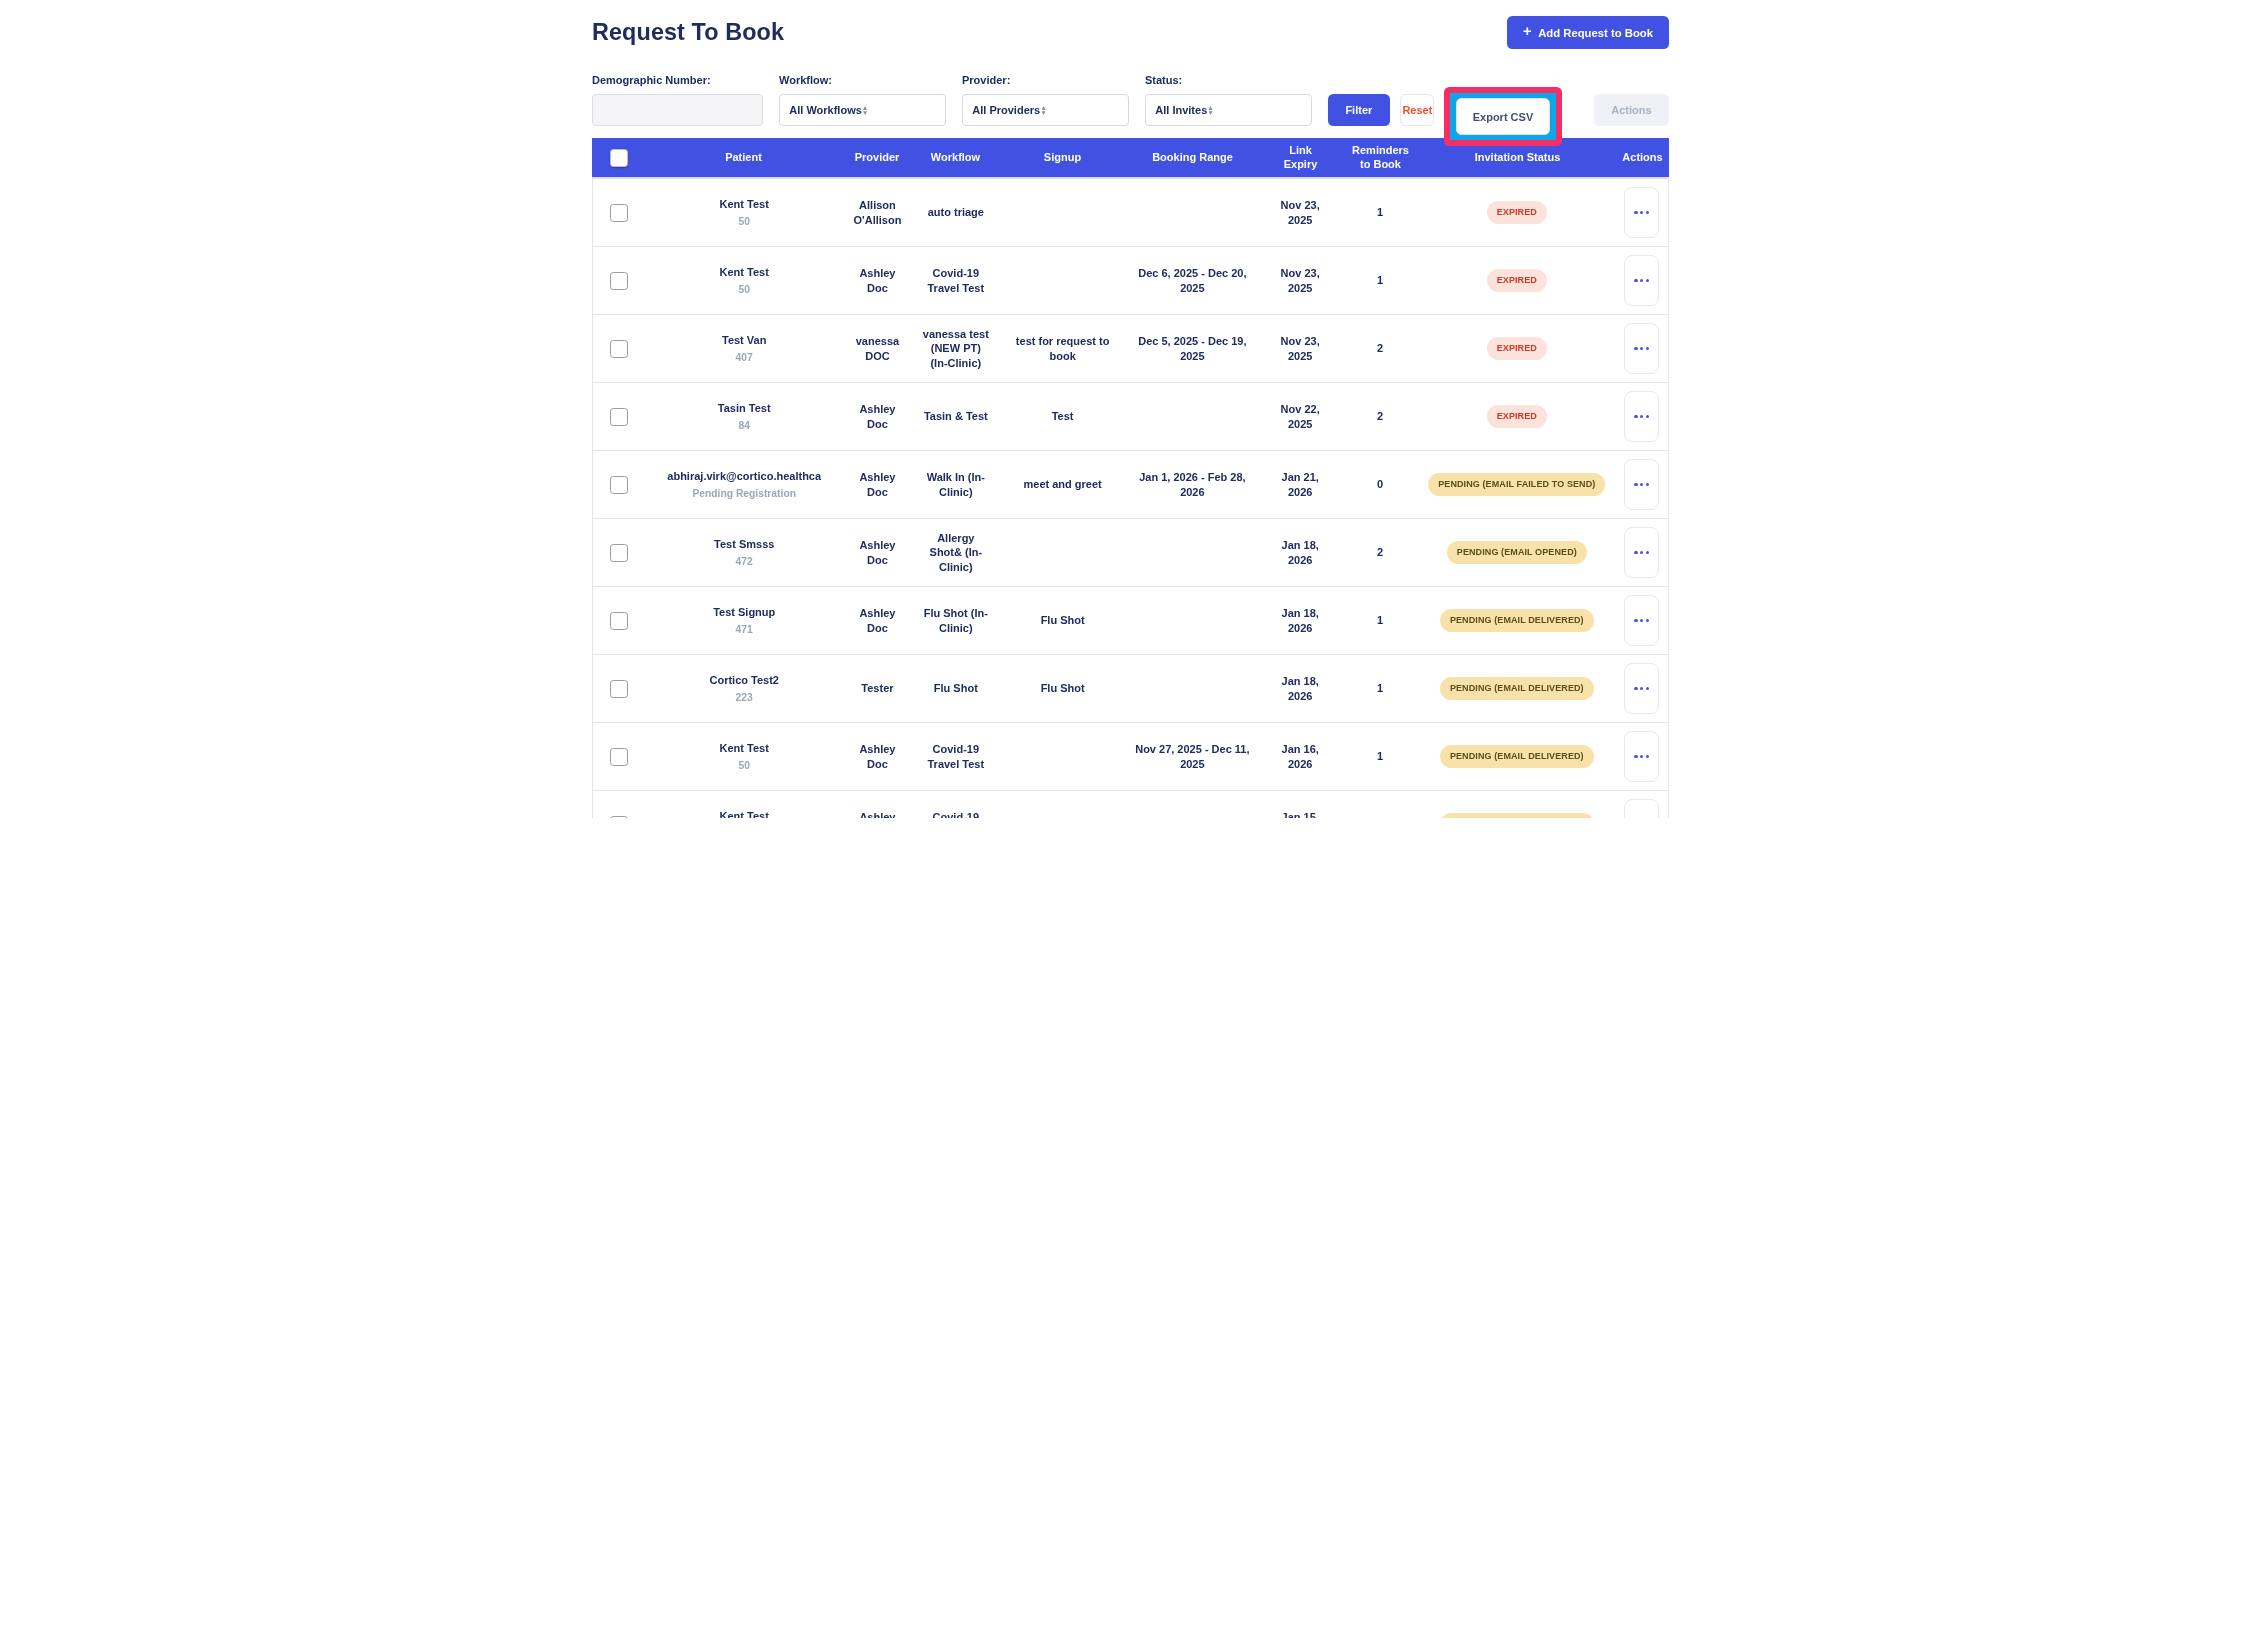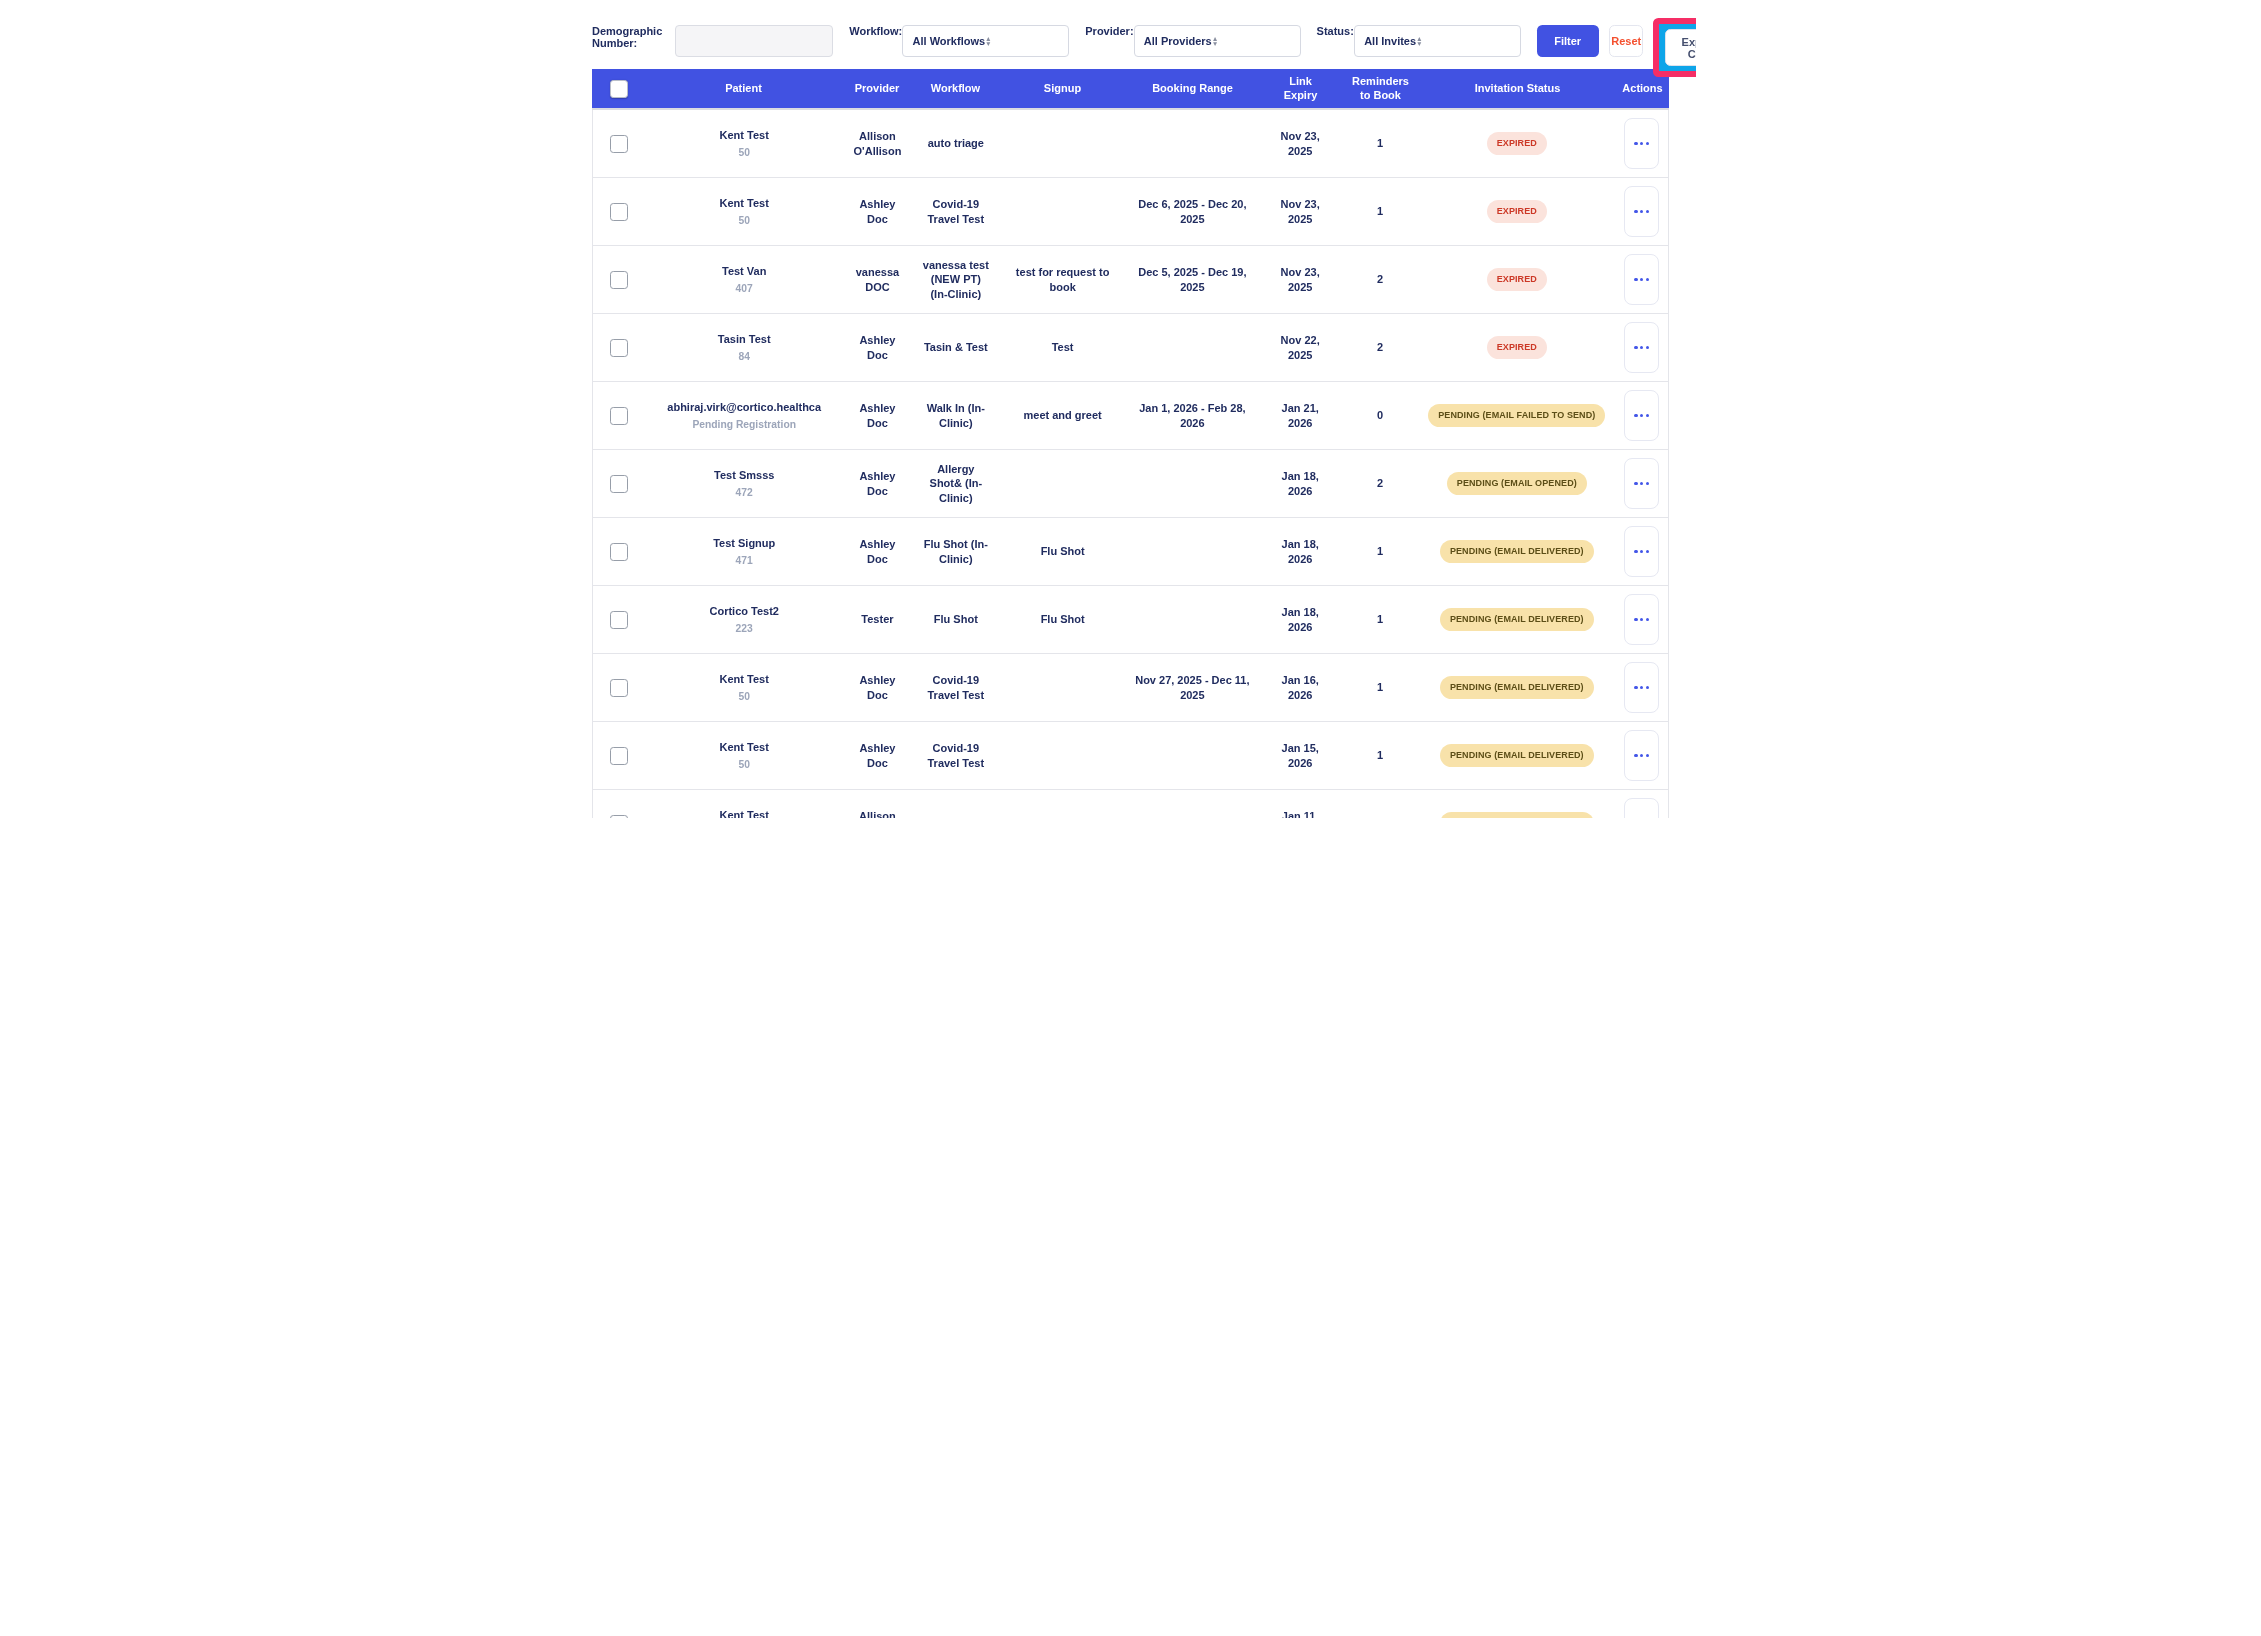--- a/index.html
+++ b/index.html
@@ -20,21 +20,21 @@
   
   .topbar{display:flex;align-items:center;justify-content:space-between;padding-top:16px}
   .page-title{font-size:23.4px;font-weight:700;letter-spacing:0.1px;color:var(--navy)}
   .btn{border:none;cursor:pointer;font-family:inherit;font-weight:600;border-radius:5.3px;display:inline-flex;align-items:center;justify-content:center}
   .btn-primary{background:var(--accent);color:#fff}
   .add-btn{height:33px;padding:0 16px;font-size:11.3px;gap:6.7px}
   .add-btn .plus{font-size:14.7px;font-weight:700;line-height:1;position:relative;top:-0.7px}
 
   
   .filters{display:flex;align-items:flex-end;margin-top:25px}
-  .fgroup{display:flex;flex-direction:row;margin-right:16px}
+  .fgroup{display:flex;flex-direction:column;margin-right:16px}
   .flabel{font-size:11px;font-weight:700;color:var(--navy);margin-bottom:8px}
   .text-input{
     width:171px;height:32px;background:#F5F5F7;border:0.7px solid #DBDDE4;border-radius:4px;
     font-family:inherit;font-size:10.7px;color:var(--navy);padding:0 9.3px;outline:none;
   }
   .select{
     width:167px;height:32px;background:#fff;border:0.7px solid #D6D9E2;border-radius:4px;
     display:flex;align-items:center;justify-content:flex-start;padding:0 9.3px;cursor:pointer;
   }
   .select .sel-value{font-size:11px;font-weight:600;color:var(--navy)}
@@ -80,20 +80,27 @@
 
   .dots-btn{width:35px;height:51px;background:#fff;border:1px solid #E6E8F2;border-radius:8px;cursor:pointer;
             display:flex;align-items:center;justify-content:center;gap:2.3px}
   .dots-btn i{width:3.3px;height:3.3px;border-radius:50%;background:#4356E8;display:inline-block}
 </style>
 </head>
 <body>
 
 <div class="page">
 
+  <div class="topbar">
+    <h1 class="page-title">Request To Book</h1>
+    <button class="btn btn-primary add-btn">
+      <span class="plus">+</span>
+      <span>Add Request to Book</span>
+    </button>
+  </div>
 
   <div class="filters">
     <div class="fgroup">
       <label class="flabel">Demographic Number:</label>
       <input class="text-input" type="text" value="" style="">
     </div>
 
     <div class="fgroup">
       <label class="flabel">Workflow:</label>
       <div class="select">

